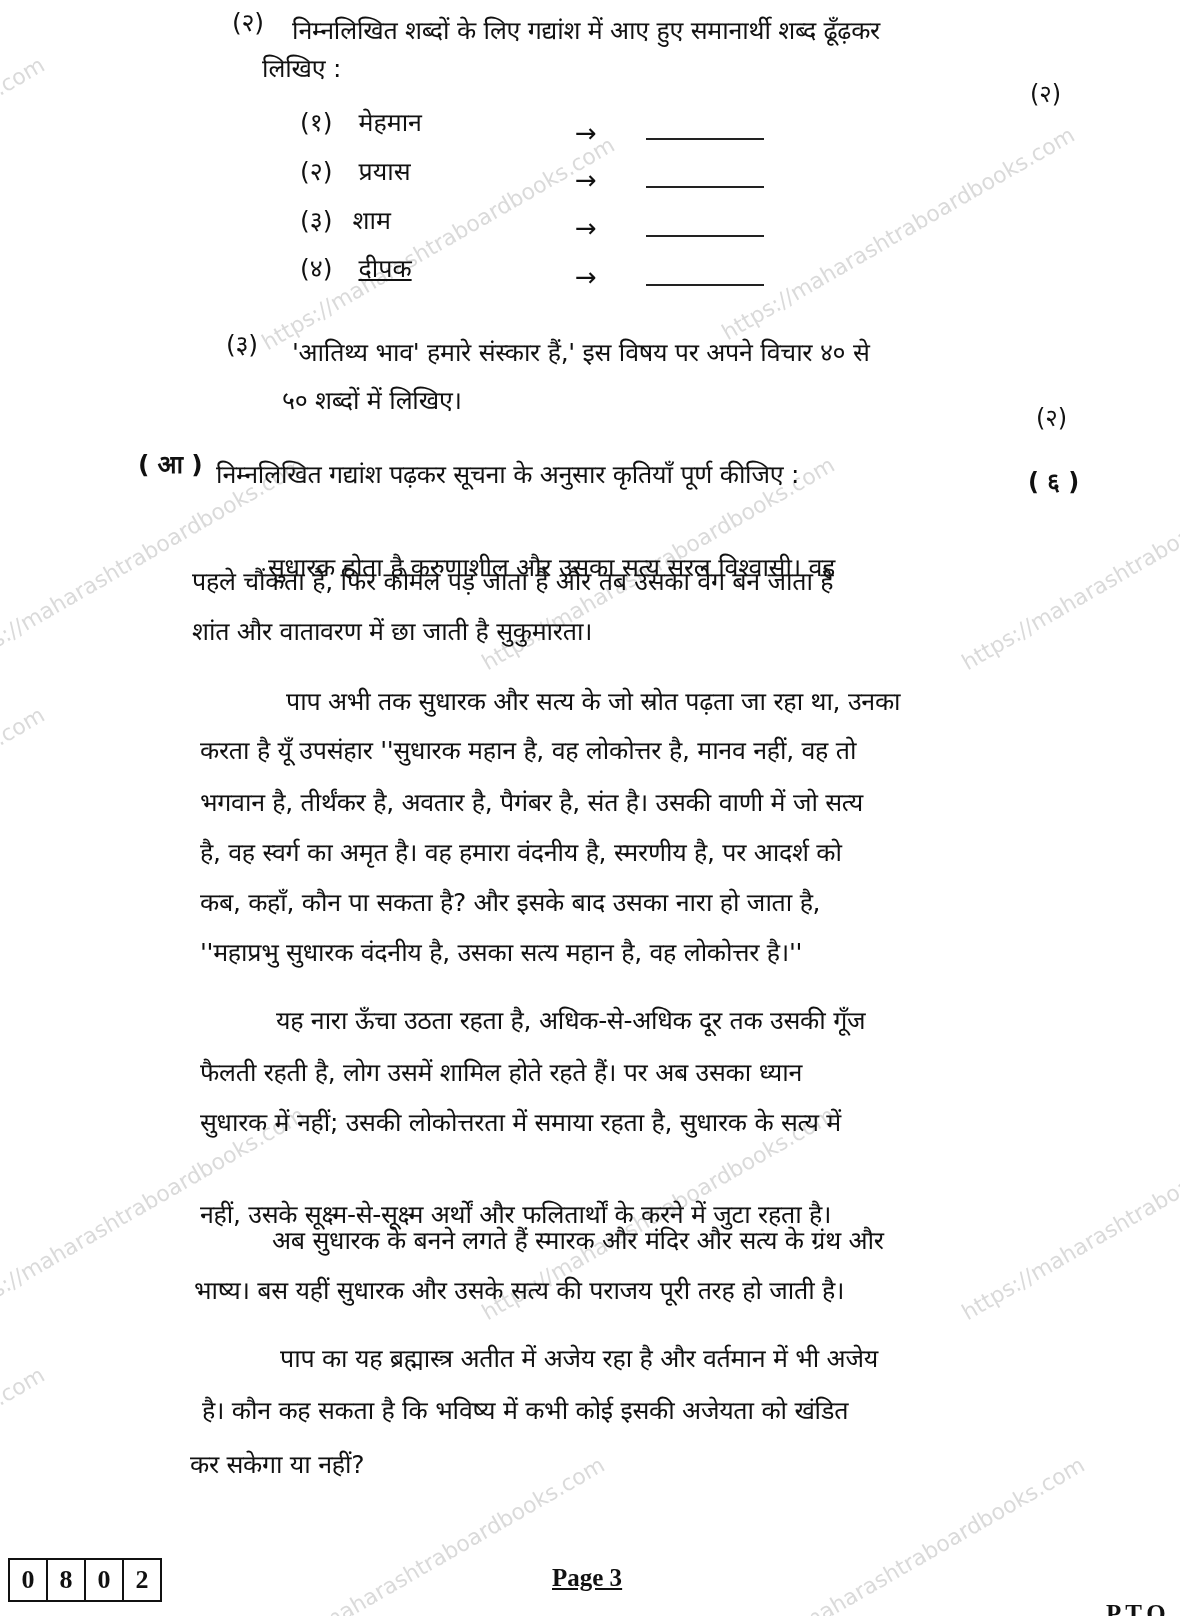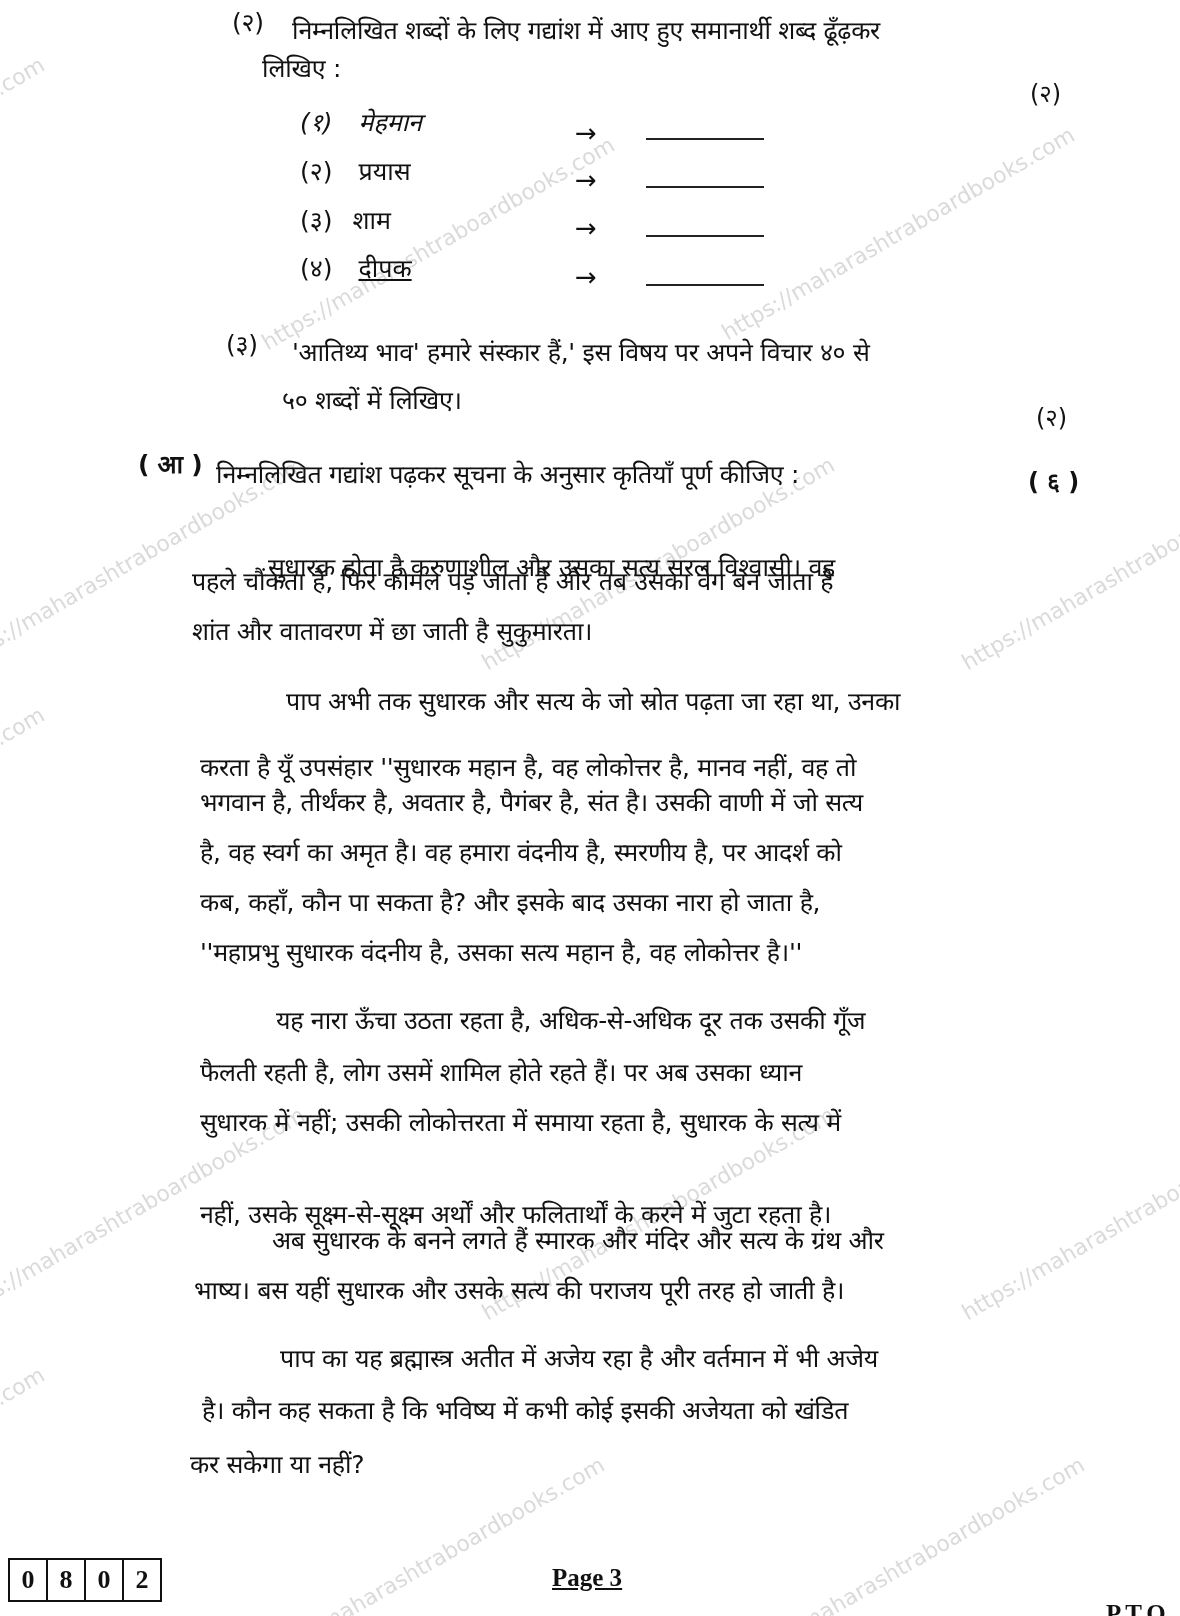--- a/index.html
+++ b/index.html
@@ -43,21 +43,21 @@
 <div class="watermark" style="left:-300px; top:1560px;">https://maharashtraboardbooks.com</div>
 <div class="watermark" style="left:260px; top:1650px;">https://maharashtraboardbooks.com</div>
 <div class="watermark" style="left:740px; top:1650px;">https://maharashtraboardbooks.com</div>
 
 <div class="abs q" style="left:232px; top:4px;">(२)</div>
 <div class="abs q" style="left:292px; top:12px;">निम्नलिखित शब्दों के लिए गद्यांश में आए हुए समानार्थी शब्द ढूँढ़कर</div>
 <div class="abs q" style="left:262px; top:50px;">लिखिए :</div>
 <div class="abs marks" style="left:1030px; top:76px;">(२)</div>
 
 <div>
-  <div class="item-row" style="left:300px; top:104px;font-style:italic;">
+  <div class="item-row" style="left:300px; top:104px;">
     <span>(१)</span>
     <span style="margin-left:18px;">मेहमान</span>
   </div>
   <div class="arrow" style="left:575px; top:118px;">→</div>
   <div class="blank" style="left:646px; top:138px;"></div>
 
   <div class="item-row" style="left:300px; top:153px;">
     <span>(२)</span>
     <span style="margin-left:18px;">प्रयास</span>
   </div>
@@ -87,21 +87,21 @@
 <div class="abs q" style="left:138px; top:446px; font-weight:bold;">( आ )</div>
 <div class="abs q" style="left:216px; top:456px;">निम्नलिखित गद्यांश पढ़कर सूचना के अनुसार कृतियाँ पूर्ण कीजिए :</div>
 <div class="abs marks" style="left:1028px; top:464px; font-weight:bold;">( ६ )</div>
 
 <div>
   <div class="abs para" style="left:268px; top:512px;margin-top:37px;">सुधारक होता है करुणाशील और उसका सत्य सरल विश्वासी। वह</div>
   <div class="abs para" style="left:192px; top:563px;">पहले चौंकता है, फिर कोमल पड़ जाता है और तब उसका वेग बन जाता है</div>
   <div class="abs para" style="left:192px; top:613px;">शांत और वातावरण में छा जाती है सुकुमारता।</div>
 
   <div class="abs para" style="left:286px; top:683px;">पाप अभी तक सुधारक और सत्य के जो स्रोत पढ़ता जा रहा था, उनका</div>
-  <div class="abs para" style="left:200px; top:732px;margin-top:17px;">करता है यूँ उपसंहार ''सुधारक महान है, वह लोकोत्तर है, मानव नहीं, वह तो</div>
+  <div class="abs para" style="left:200px; top:732px;">करता है यूँ उपसंहार ''सुधारक महान है, वह लोकोत्तर है, मानव नहीं, वह तो</div>
   <div class="abs para" style="left:200px; top:784px;">भगवान है, तीर्थंकर है, अवतार है, पैगंबर है, संत है। उसकी वाणी में जो सत्य</div>
   <div class="abs para" style="left:200px; top:834px;">है, वह स्वर्ग का अमृत है। वह हमारा वंदनीय है, स्मरणीय है, पर आदर्श को</div>
   <div class="abs para" style="left:200px; top:884px;">कब, कहाँ, कौन पा सकता है? और इसके बाद उसका नारा हो जाता है,</div>
   <div class="abs para" style="left:200px; top:934px;">''महाप्रभु सुधारक वंदनीय है, उसका सत्य महान है, वह लोकोत्तर है।''</div>
 
   <div class="abs para" style="left:276px; top:1002px;">यह नारा ऊँचा उठता रहता है, अधिक-से-अधिक दूर तक उसकी गूँज</div>
   <div class="abs para" style="left:200px; top:1054px;">फैलती रहती है, लोग उसमें शामिल होते रहते हैं। पर अब उसका ध्यान</div>
   <div class="abs para" style="left:200px; top:1104px;">सुधारक में नहीं; उसकी लोकोत्तरता में समाया रहता है, सुधारक के सत्य में</div>
   <div class="abs para" style="left:200px; top:1156px;margin-top:40px;">नहीं, उसके सूक्ष्म-से-सूक्ष्म अर्थों और फलितार्थों के करने में जुटा रहता है।</div>
 

